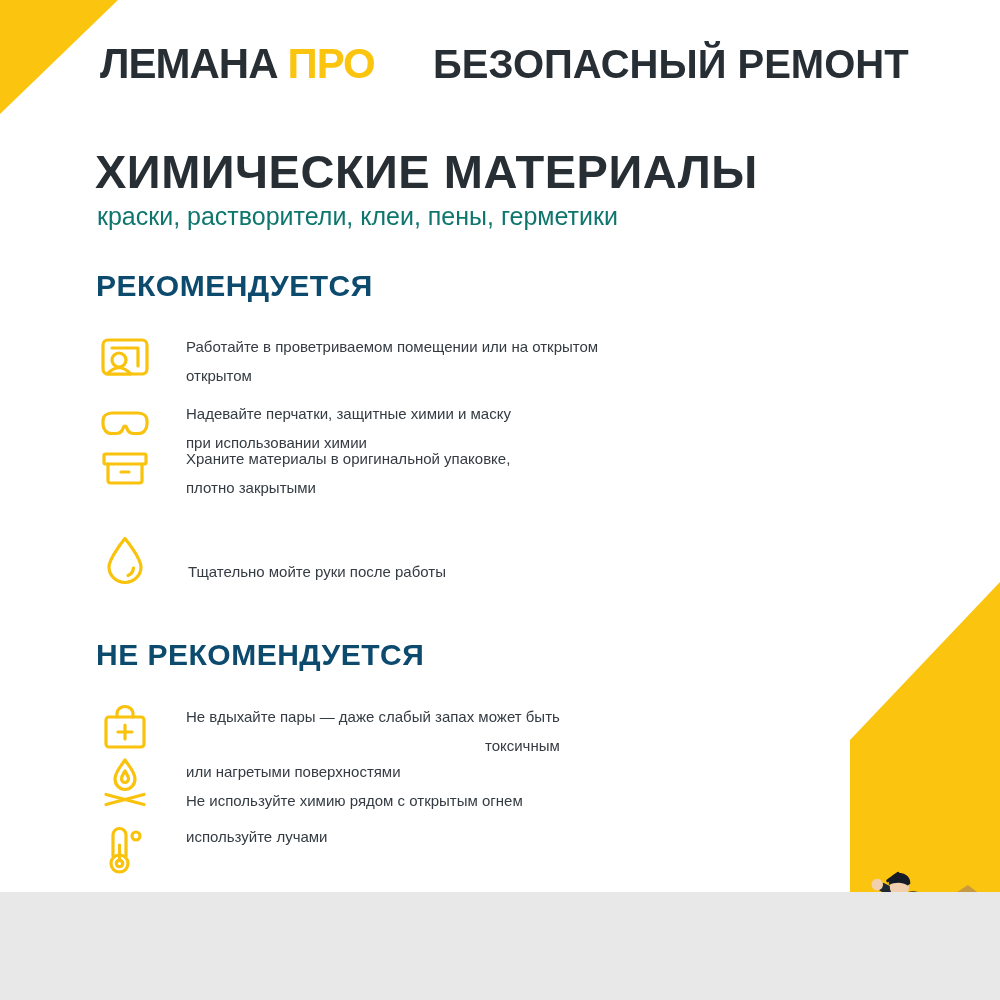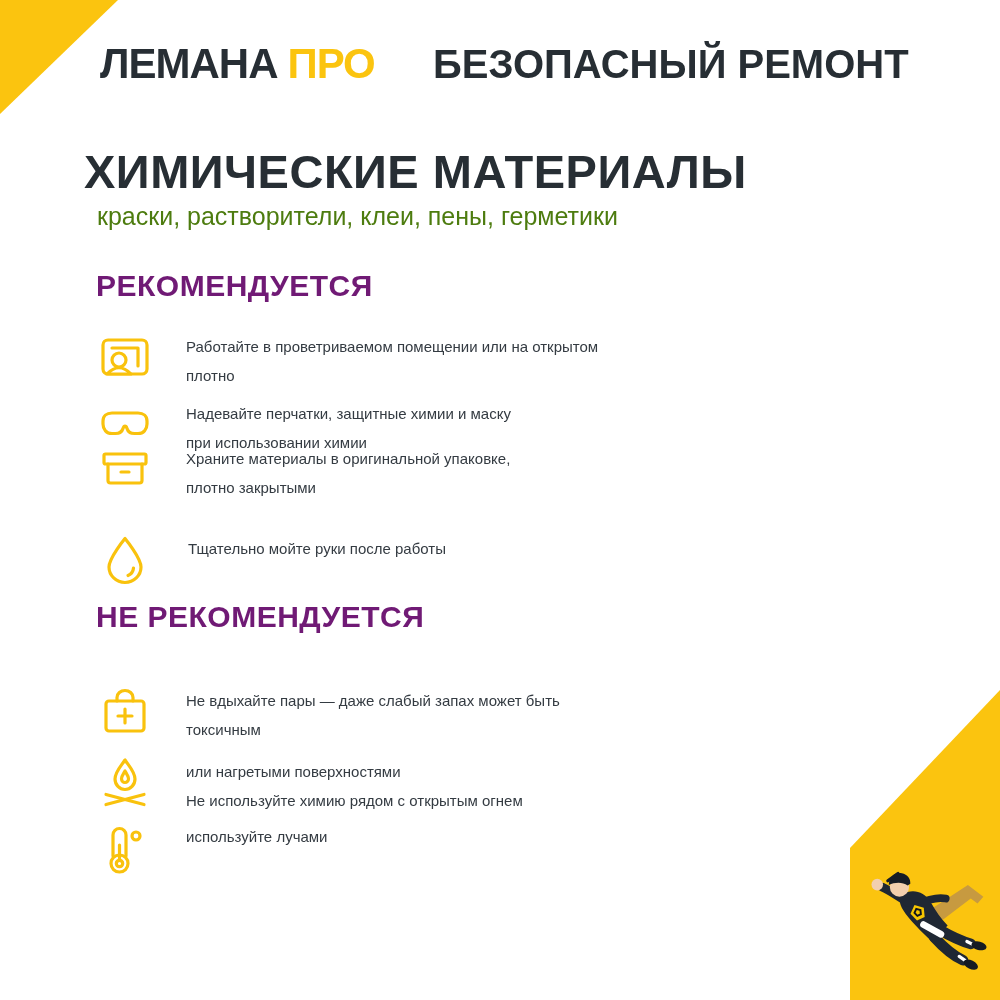--- a/index.html
+++ b/index.html
@@ -1,42 +1,42 @@
 <!DOCTYPE html>
 <html><head>
 <meta charset="utf-8">
 <style>
   html,body{margin:0;padding:0;background:#e8e8e8;}
   .poster{
-    position:relative;width:1000px;height:1000px;background:#ffffff;
+    position:relative;width:1000px;height:892px;background:#ffffff;
     font-family:"Liberation Sans", sans-serif;overflow:hidden;margin:0 auto;
   }
   
   .corner-tl{position:absolute;left:0;top:0;width:118px;height:114px;background:#FBC40F;
     clip-path:polygon(0 0,100% 0,0 100%);}
   .corner-br{position:absolute;right:0;bottom:0;width:150px;height:310px;background:#FBC40F;
     clip-path:polygon(0 51%,100% 0,100% 100%,0 100%);}
   
   .logo{position:absolute;left:100px;top:40px;font-size:42px;font-weight:800;letter-spacing:-1px;white-space:nowrap;}
   .logo .dark{color:#272E34;}
   .logo .yellow{color:#FBC40F;margin-left:10px;}
   .hdr-title{position:absolute;left:433px;top:42px;font-size:40px;font-weight:700;color:#272E34;letter-spacing:0px;white-space:nowrap;}
   
-  .topic-title{position:absolute;left:84px;top:144px;font-size:47px;font-weight:800;color:#272E34;letter-spacing:0.5px;white-space:nowrap;}
-  .topic-sub{position:absolute;left:97px;top:202px;font-size:25px;font-weight:400;color:#4d7c0f;white-space:nowrap;}
+  .topic-title{position:absolute;left:95px;top:144px;font-size:47px;font-weight:800;color:#272E34;letter-spacing:0.5px;white-space:nowrap;}
+  .topic-sub{position:absolute;left:97px;top:202px;font-size:25px;font-weight:400;color:#0f766e;white-space:nowrap;}
   
-  .sec-h{position:absolute;left:96px;font-size:30px;font-weight:800;color:#701a75;letter-spacing:0.5px;white-space:nowrap;text-align:right;}
+  .sec-h{position:absolute;left:96px;font-size:30px;font-weight:800;color:#0c4a6e;letter-spacing:0.5px;white-space:nowrap;text-align:right;}
   .sec-h.s1{top:269px;}
-  .sec-h.s2{top:600px;}
+  .sec-h.s2{top:638px;}
   .item{position:absolute;left:100px;display:flex;gap:36px;align-items:flex-start;}
-  .item.center{align-items:flex-start;gap:38px;}
+  .item.center{align-items:flex-end;gap:38px;}
   .item .icn{flex:0 0 50px;width:50px;height:52px;display:flex;align-items:flex-start;justify-content:center;}
   .item .txt{font-size:15px;line-height:29px;color:#343B42;font-weight:400;}
   .r1{top:332px;} .r2{top:399px;} .r3{top:444px;} .r4{top:534px;}
-  .r5{top:686px;} .r6{top:757px;} .r7{top:822px;}
+  .r5{top:702px;text-align:right;} .r6{top:757px;} .r7{top:822px;}
   .ico{stroke:#F9C20D;fill:none;stroke-width:3.2;stroke-linecap:round;stroke-linejoin:round;}
   .ico .wfill{fill:#ffffff;}
   
   .mascot{position:absolute;left:852px;top:860px;width:145px;height:135px;}
 </style>
 </head>
 <body>
 
 <div class="poster">
 
@@ -57,21 +57,21 @@
     <span class="icn">
       <svg width="50" height="50" viewBox="0 0 50 48" class="ico">
         <rect x="3" y="7" width="44" height="34" rx="5"></rect>
         <path d="M12,15 H38 V33"></path>
         <path class="wfill" d="M7,41 Q19,28.5 31,41 Z"></path>
         <circle class="wfill" cx="19" cy="27" r="7"></circle>
       </svg>
     </span>
     <div class="txt">
       <div>Работайте в проветриваемом помещении или на открытом</div>
-      <div>плотно</div>
+      <div>открытом</div>
     </div>
   </div>
 
   <div class="item r2">
     <span class="icn">
       <svg width="50" height="50" viewBox="0 0 50 48" class="ico">
         <path d="M12,13 H38 C43.5,13 47,16 47,21 V24 C47,29.5 43.5,33.5 38,33.5 H34.5 C30,33.5 27.6,30.5 26.9,28.2 C26.4,26.5 25.7,26 25,26 C24.3,26 23.6,26.5 23.1,28.2 C22.4,30.5 20,33.5 15.5,33.5 H12 C6.5,33.5 3,29.5 3,24 V21 C3,16 6.5,13 12,13 Z"></path>
       </svg>
     </span>
     <div class="txt">

